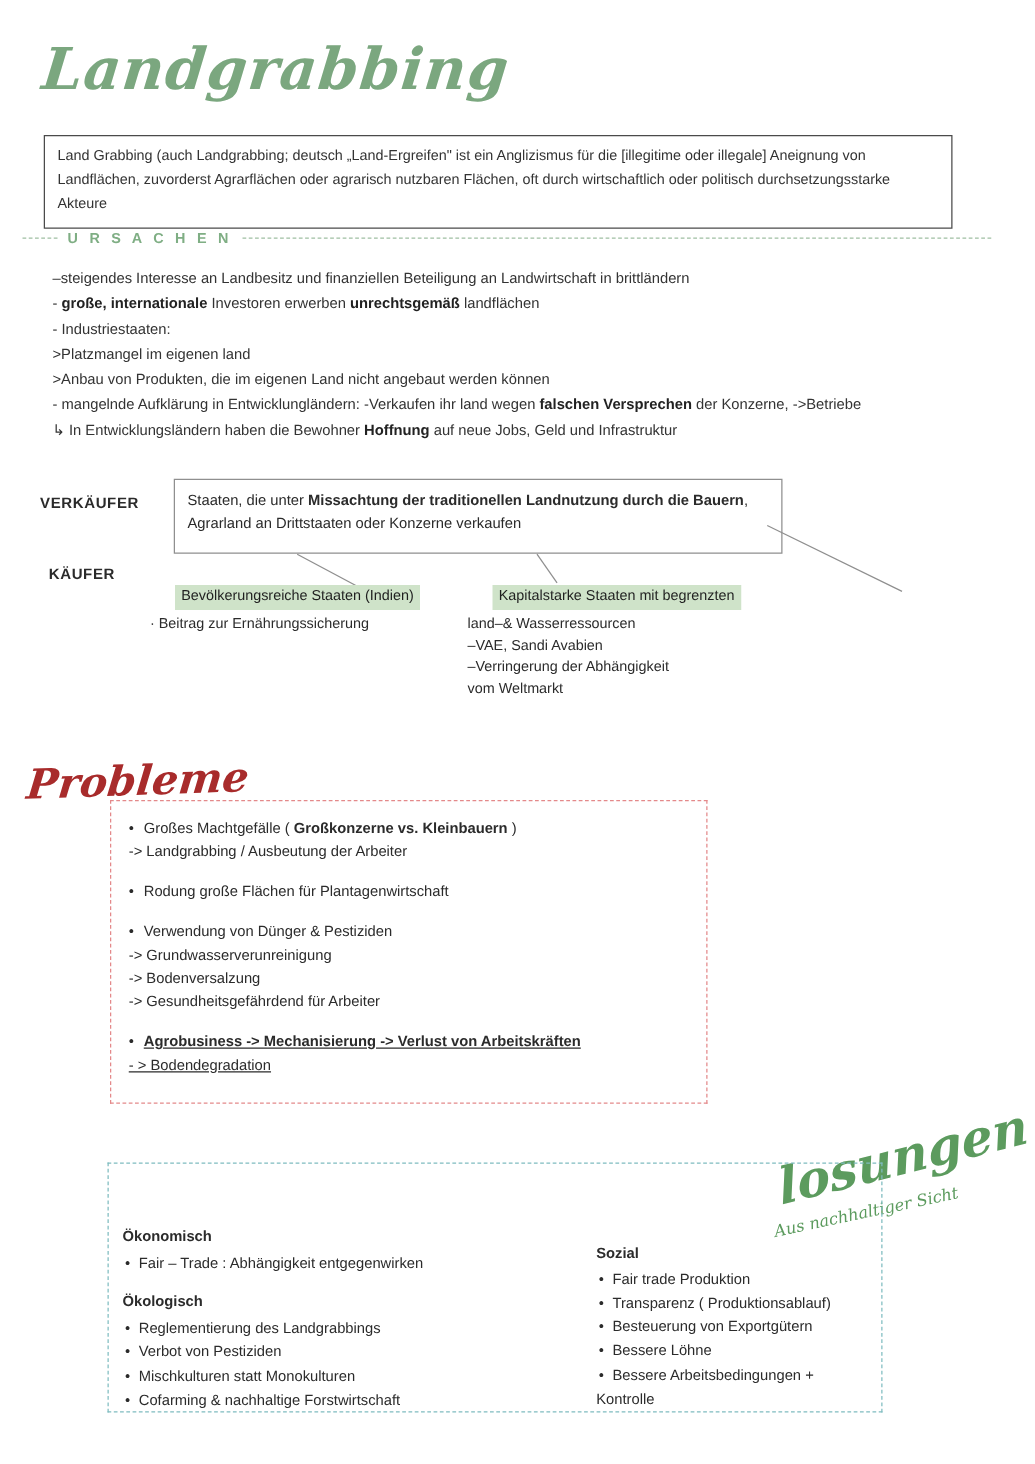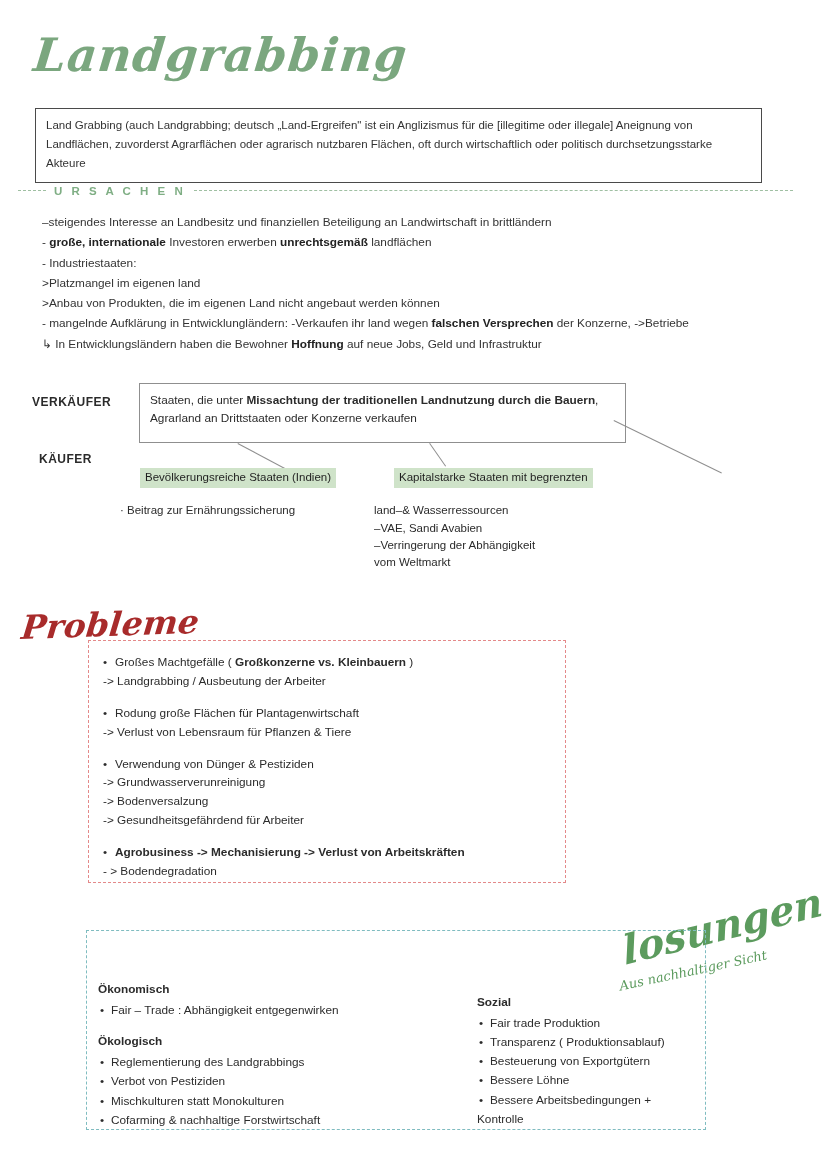--- a/index.html
+++ b/index.html
@@ -134,21 +134,21 @@
   }
   .buyer .hl {
     display: inline-block;
     padding: 1px 5px 2px 5px;
     background: #cfe3c9;
     font-size: 11.5px;
     color: #1f1f1f;
     margin-left: 22px;
   }
   .buyer .sub {
-    margin-top: 14px;
+    margin-top: 3px;
     padding-left: 2px;
     white-space: pre-line;
   }
   #buyer-0 { left: 118px; top: 468px; width: 240px; }
   #buyer-1 { left: 372px; top: 468px; width: 250px; }
   #buyer-2 { left: 652px; top: 468px; width: 170px; }
 
   
   .probleme-title {
     position: absolute;
@@ -165,21 +165,21 @@
     position: absolute;
     left: 88px;
     top: 640px;
     width: 478px;
     height: 243px;
     box-sizing: border-box;
     border: 1px dashed #e4898a;
     padding: 12px 14px;
   }
   .prob-group { margin-bottom: 13px; font-size: 11.8px; line-height: 1.6; }
-  .prob-group:last-child { margin-bottom: 0; }
+  .prob-group:last-child { margin-bottom: 0; text-decoration: underline; }
   .prob-bullet { padding-left: 12px; position: relative; }
   .prob-bullet:before {
     content: "•";
     position: absolute;
     left: 0;
     top: 0;
   }
   .prob-sub { padding-left: 0px; }
   .prob-group b { font-weight: bold; }
 
@@ -323,21 +323,20 @@
   </div>
 
   <div class="probleme-title">Probleme</div>
   <div class="probleme-box" id="probleme-box">
       <div class="prob-group">
         <div class="prob-bullet">Großes Machtgefälle ( <b>Großkonzerne vs. Kleinbauern</b> )</div>
         <div class="prob-sub">-&gt; Landgrabbing / Ausbeutung der Arbeiter</div>
       </div>
       <div class="prob-group">
         <div class="prob-bullet">Rodung große Flächen für Plantagenwirtschaft</div>
-        <div class="prob-sub">-&gt; Verlust von Lebensraum für Pflanzen &amp; Tiere</div>
       </div>
       <div class="prob-group">
         <div class="prob-bullet">Verwendung von Dünger &amp; Pestiziden</div>
         <div class="prob-sub">-&gt; Grundwasserverunreinigung</div>
         <div class="prob-sub">-&gt; Bodenversalzung</div>
         <div class="prob-sub">-&gt; Gesundheitsgefährdend für Arbeiter</div>
       </div>
       <div class="prob-group">
         <div class="prob-bullet"><b>Agrobusiness -&gt; Mechanisierung -&gt; Verlust von Arbeitskräften</b></div>
         <div class="prob-sub">- &gt; Bodendegradation</div>

